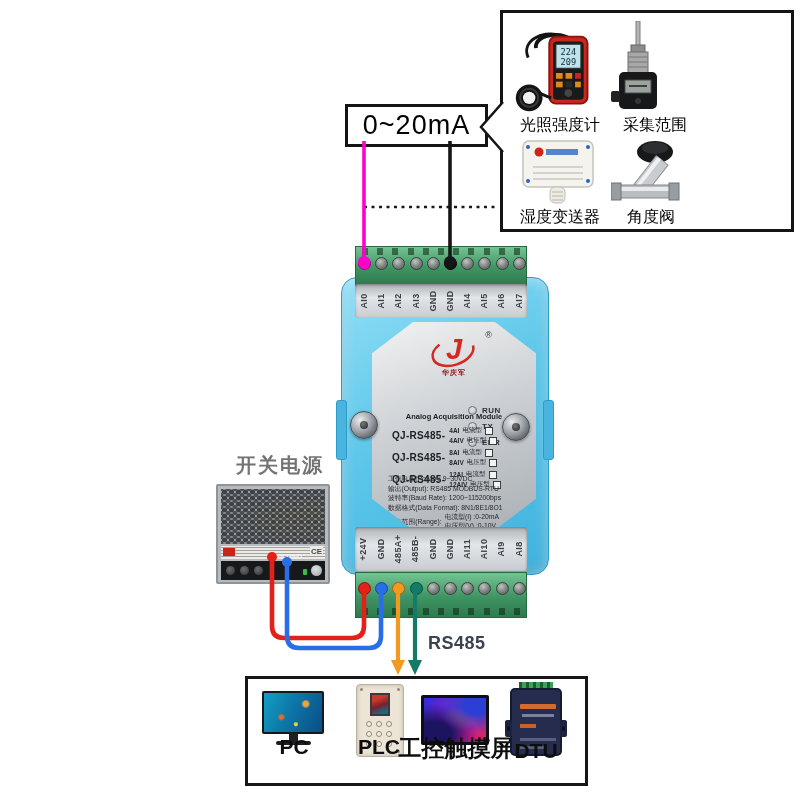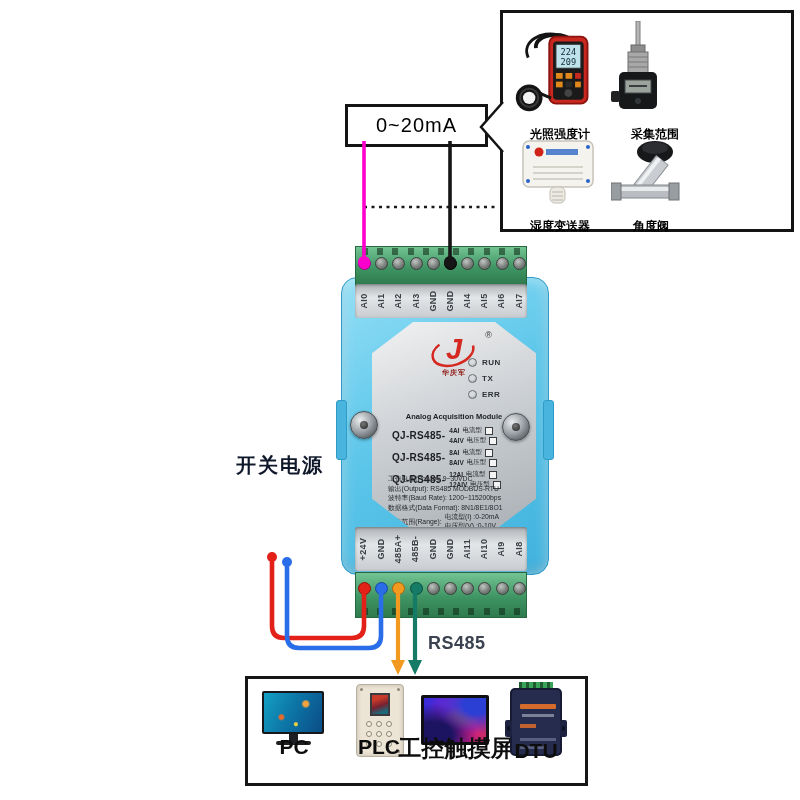--- a/index.html
+++ b/index.html
@@ -2,25 +2,25 @@
 <html><head>
 <meta charset="utf-8">
 <style>
   html,body{margin:0;padding:0;background:#fff;}
   #canvas{position:relative;width:800px;height:800px;background:#ffffff;overflow:hidden;
           font-family:"Liberation Sans","DejaVu Sans",sans-serif;color:#111;}
   .abs{position:absolute;}
 
   
   #sensor-panel{left:500px;top:10px;width:288px;height:216px;border:3px solid #141414;background:#fff;text-align:center;}
-  .sensor-label{position:absolute;font-size:12px;font-weight:bold;color:#000;white-space:nowrap;transform:translateX(-50%);margin-top:11px;}
+  .sensor-label{position:absolute;font-size:16px;font-weight:normal;color:#000;white-space:nowrap;transform:translateX(-50%);}
 
   
   #signal-box{left:345px;top:104px;width:137px;height:37px;border:3px solid #141414;background:#fff;
-              display:flex;align-items:center;justify-content:center;font-size:20px;color:#000;letter-spacing:1px;}
+              display:flex;align-items:center;justify-content:center;font-size:27px;color:#000;letter-spacing:1px;}
 
   
   #module-body{left:341px;top:277px;width:206px;height:296px;border-radius:16px;
                background:linear-gradient(150deg,#93dff6 0%,#5ec7ea 45%,#3fb2de 100%);
                border:1px solid #2e9cc8;box-shadow:inset 0 0 14px rgba(255,255,255,.5), inset 0 -6px 10px rgba(20,90,130,.25);}
   .din-tab{width:9px;height:58px;background:#49b4de;border:1px solid #2e9cc8;border-radius:3px;}
   #din-tab-right{left:543px;top:400px;}
   #din-tab-left{left:336px;top:400px;}
 
   .label-strip{left:355px;width:172px;background:linear-gradient(#aeb2b6,#e3e6e8 40%,#c8ccd0);
@@ -53,21 +53,21 @@
          background:radial-gradient(circle at 40% 35%,#777,#222);}
   #screw-left{left:350px;top:411px;}
   #screw-right{left:502px;top:413px;}
 
   #logo-area{left:42px;top:10px;width:80px;height:52px;text-align:center;}
   #logo-swoosh{position:absolute;left:14px;top:2px;}
   #logo-letter{position:absolute;left:0;top:0;width:80px;font-size:29px;font-weight:bold;font-style:italic;color:#d42820;line-height:34px;}
   #logo-reg{position:absolute;right:2px;top:-2px;font-size:9px;color:#333;}
   #logo-brand{position:absolute;left:0;top:36px;width:80px;font-size:7px;font-weight:bold;color:#8c1410;letter-spacing:1px;}
 
-  .led-row{position:absolute;left:96px;display:flex;align-items:center;gap:5px;}
+  .led-row{position:absolute;left:96px;display:flex;align-items:center;gap:5px;margin-top:48px;}
   .led-dot{width:7px;height:7px;border-radius:50%;border:1px solid #6a6f73;
            background:radial-gradient(circle at 40% 35%,#d8dcdf 40%,#8b9094);}
   .led-label{font-size:8px;font-weight:bold;color:#2d3236;letter-spacing:.5px;}
 
   #face-title{position:absolute;left:0;top:68px;width:164px;text-align:center;}
   #face-title span{display:inline-block;font-size:15px;font-weight:bold;color:#16181a;letter-spacing:1.5px;
                    border-bottom:2px solid #1c1c1c;padding-bottom:1px;}
   #face-subtitle{position:absolute;left:0;top:90px;width:164px;text-align:center;font-size:7.5px;font-weight:bold;color:#1c1e20;}
 
   #model-rows{position:absolute;left:20px;top:104px;}
@@ -77,21 +77,21 @@
   .model-line{display:flex;align-items:center;gap:3px;font-size:6.5px;color:#24262a;}
   .model-line b{font-weight:bold;}
   .cbox{display:inline-block;width:6px;height:6px;border:1px solid #3a3d40;background:#f4f4f4;}
 
   #spec-lines{position:absolute;left:16px;top:152px;width:140px;}
   .spec-line{font-size:6.8px;line-height:9.6px;color:#26282b;white-space:nowrap;}
   #range-row{display:flex;align-items:center;gap:3px;margin-top:1px;}
   #range-row .spec-line{line-height:8.6px;}
 
   
-  #psu-label{left:236px;top:452px;font-size:20px;font-weight:bold;color:#0f172a;letter-spacing:2px;font-family:Liberation Mono, monospace;}
+  #psu-label{left:236px;top:452px;font-size:20px;font-weight:bold;color:#737373;letter-spacing:2px;font-family:Liberation Mono, monospace;}
   #psu-case{left:216px;top:484px;width:114px;height:100px;background:#b7bbbf;border:2px solid #8f9498;
             box-sizing:border-box;border-radius:2px;}
   #psu-mesh{position:absolute;left:3px;top:3px;width:104px;height:55px;background-color:#a8adb1;
             background-image:radial-gradient(circle,#3e4246 2.1px,transparent 2.7px),
                              radial-gradient(circle,#4a4e52 2.1px,transparent 2.7px),
                              radial-gradient(ellipse at 75% 55%,rgba(190,170,60,.55),transparent 60%);
             background-size:7px 6px,7px 6px,100% 100%;background-position:0 0,3.5px 3px,0 0;}
   #psu-sticker{position:absolute;left:3px;top:60px;width:104px;height:13px;background:#eceae4;
                background-image:repeating-linear-gradient(0deg,transparent 0 2px,rgba(90,90,90,.5) 2px 3px);}
   #psu-sticker .ce{position:absolute;right:2px;top:1px;font-size:8px;font-weight:bold;color:#44484c;background:#eceae4;padding:0 1px;}
@@ -460,20 +460,35 @@
           <i></i>
         </span>
         <span class="term">
           <i></i>
         </span>
     </div>
     <div class="slotstrip" style="bottom:2px"></div>
   </div>
 
   <div class="abs" id="psu-label">开关电源</div>
+  <div class="abs" id="psu-case">
+    <div id="psu-mesh"></div>
+    <div id="psu-sticker">
+      <span class="mark"></span>
+      <span class="ce">CE</span>
+    </div>
+    <div id="psu-termlabel">+24V GND</div>
+    <div id="psu-terms">
+      <span class="psu-screw"></span>
+        <span class="psu-screw"></span>
+        <span class="psu-screw"></span>
+      <span id="psu-led"></span>
+      <span id="psu-pot"></span>
+    </div>
+  </div>
 
   <div class="abs" id="bus-label">RS485</div>
 
   <div class="abs" id="device-box">
     <div id="pc-monitor">
         <div id="pc-screen"></div>
       </div>
     <div id="pc-stand"></div>
     <div id="pc-base"></div>
     <div class="dev-label" style="left:46px;top:56px;font-size:21px">PC</div>

